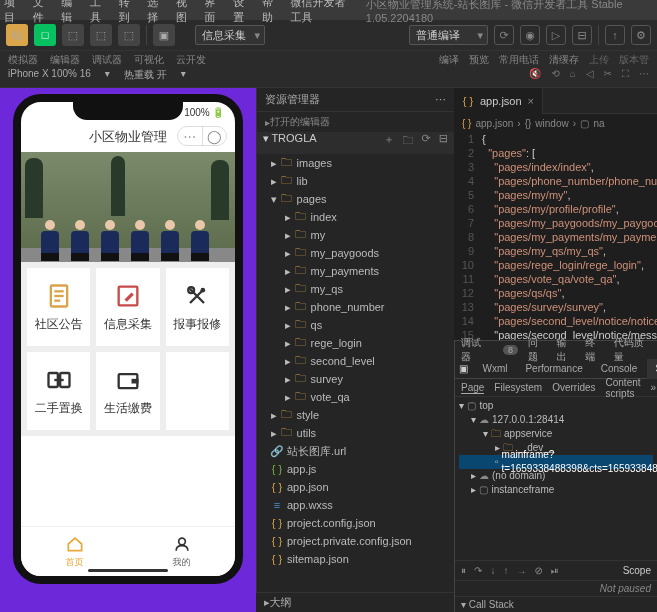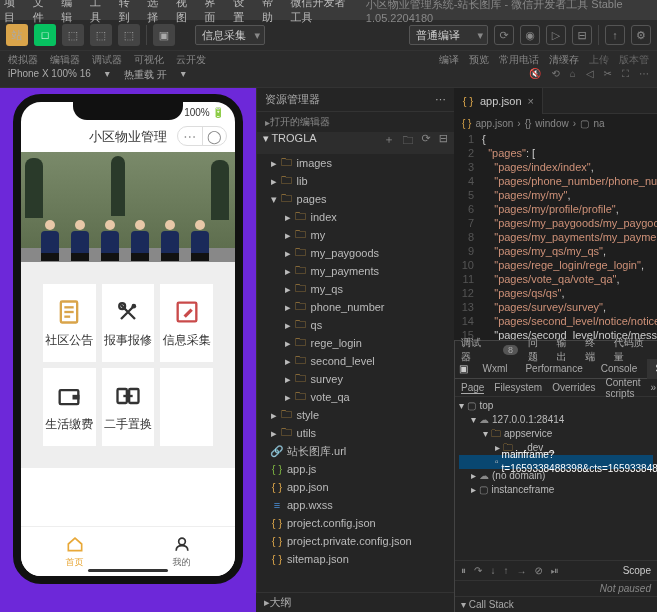--- a/index.html
+++ b/index.html
@@ -26,21 +26,21 @@
 .ph-title .capsule{position:absolute;right:8px;top:4px;width:50px;height:20px;border:1px solid #ddd;border-radius:12px;display:flex}
 .ph-title .capsule div{flex:1;display:flex;align-items:center;justify-content:center;color:#888}
 .ph-title .capsule div:first-child{border-right:1px solid #ddd}
 .hero{height:110px;background:linear-gradient(#7a8a6a,#5a6a4a);position:relative;overflow:hidden}
 .tree{position:absolute;width:18px;height:60px;background:#2a3a2a;border-radius:8px 8px 0 0}
 .guard{position:absolute;bottom:6px;width:18px;height:36px}
 .guard .head{width:10px;height:10px;background:#e8c8a8;border-radius:50%;margin:0 auto}
 .guard .body{width:18px;height:22px;background:#1a2a5a;border-radius:4px 4px 0 0;margin-top:1px}
 .guard .legs{width:18px;height:8px;background:#111}
 .road{position:absolute;bottom:0;left:0;right:0;height:14px;background:#888}
-.grid{display:grid;grid-template-columns:1fr 1fr 1fr;gap:6px;padding:22px;background:#eee}
+.grid{display:grid;grid-template-columns:1fr 1fr 1fr;gap:6px;padding:6px;background:#eee}
 .cell{background:#fff;height:78px;display:flex;flex-direction:column;align-items:center;justify-content:center;gap:6px}
 .cell svg{width:28px;height:28px}
 .cell span{font-size:12px;color:#333}
 .tabbar{position:absolute;bottom:0;left:0;right:0;height:50px;border-top:1px solid #eee;display:flex;background:#fff}
 .tab{flex:1;display:flex;flex-direction:column;align-items:center;justify-content:center;gap:2px;font-size:9px;color:#666}
 .tab.active{color:#e8a838}
 .tab svg{width:20px;height:20px}
 .homebar{position:absolute;bottom:4px;left:50%;transform:translateX(-50%);width:80px;height:3px;background:#333;border-radius:2px}
 .filetree{width:198px;background:#252525;border-left:1px solid #333;display:flex;flex-direction:column;overflow:hidden}
 .ft-head{height:24px;display:flex;align-items:center;justify-content:space-between;padding:0 8px;font-size:11px;color:#aaa;border-bottom:1px solid #333}
@@ -204,47 +204,47 @@
           <svg viewBox="0 0 24 24">
               <rect x="5" y="3" width="14" height="18" rx="1" fill="none" stroke="#d9a44a" stroke-width="2"></rect>
               <line x1="8" y1="8" x2="16" y2="8" stroke="#d9a44a" stroke-width="2"></line>
               <line x1="8" y1="12" x2="16" y2="12" stroke="#d9a44a" stroke-width="2"></line>
               <line x1="8" y1="16" x2="13" y2="16" stroke="#d9a44a" stroke-width="2"></line>
             </svg>
           <span>社区公告</span>
         </div>
         <div class="cell">
           <svg viewBox="0 0 24 24">
+              <rect x="4" y="4" width="16" height="16" rx="1" fill="none" stroke="#c94a4a" stroke-width="2"></rect>
+              <path d="M9 15 L15 9 L17 11 L11 17 Z" fill="#c94a4a"></path>
+            </svg>
+          <span>信息采集</span>
+        </div>
+        <div class="cell">
+          <svg viewBox="0 0 24 24">
               <path d="M6 6 L18 18 M18 6 L6 18" stroke="#333" stroke-width="2"></path>
               <circle cx="7" cy="7" r="2.5" fill="none" stroke="#333" stroke-width="2"></circle>
               <circle cx="17" cy="7" r="2" fill="#333"></circle>
             </svg>
           <span>报事报修</span>
         </div>
         <div class="cell">
           <svg viewBox="0 0 24 24">
-              <rect x="4" y="4" width="16" height="16" rx="1" fill="none" stroke="#c94a4a" stroke-width="2"></rect>
-              <path d="M9 15 L15 9 L17 11 L11 17 Z" fill="#c94a4a"></path>
-            </svg>
-          <span>信息采集</span>
-        </div>
-        <div class="cell">
-          <svg viewBox="0 0 24 24">
-              <rect x="4" y="7" width="16" height="12" rx="1" fill="none" stroke="#333" stroke-width="2"></rect>
-              <rect x="15" y="11" width="6" height="4" fill="#333"></rect>
-            </svg>
-          <span>生活缴费</span>
-        </div>
-        <div class="cell">
-          <svg viewBox="0 0 24 24">
               <rect x="3" y="6" width="8" height="12" rx="1" fill="none" stroke="#333" stroke-width="2"></rect>
               <rect x="13" y="6" width="8" height="12" rx="1" fill="none" stroke="#333" stroke-width="2"></rect>
               <path d="M8 12 L16 12" stroke="#333" stroke-width="2"></path>
             </svg>
           <span>二手置换</span>
+        </div>
+        <div class="cell">
+          <svg viewBox="0 0 24 24">
+              <rect x="4" y="7" width="16" height="12" rx="1" fill="none" stroke="#333" stroke-width="2"></rect>
+              <rect x="15" y="11" width="6" height="4" fill="#333"></rect>
+            </svg>
+          <span>生活缴费</span>
         </div>
         <div class="cell"></div>
       </div>
       <div class="tabbar">
         <div class="tab active">
           <svg viewBox="0 0 24 24">
               <path d="M4 12 L12 5 L20 12 V20 H4 Z" fill="none" stroke="#e8a838" stroke-width="2"></path>
             </svg>
           <span>首页</span>
         </div>

